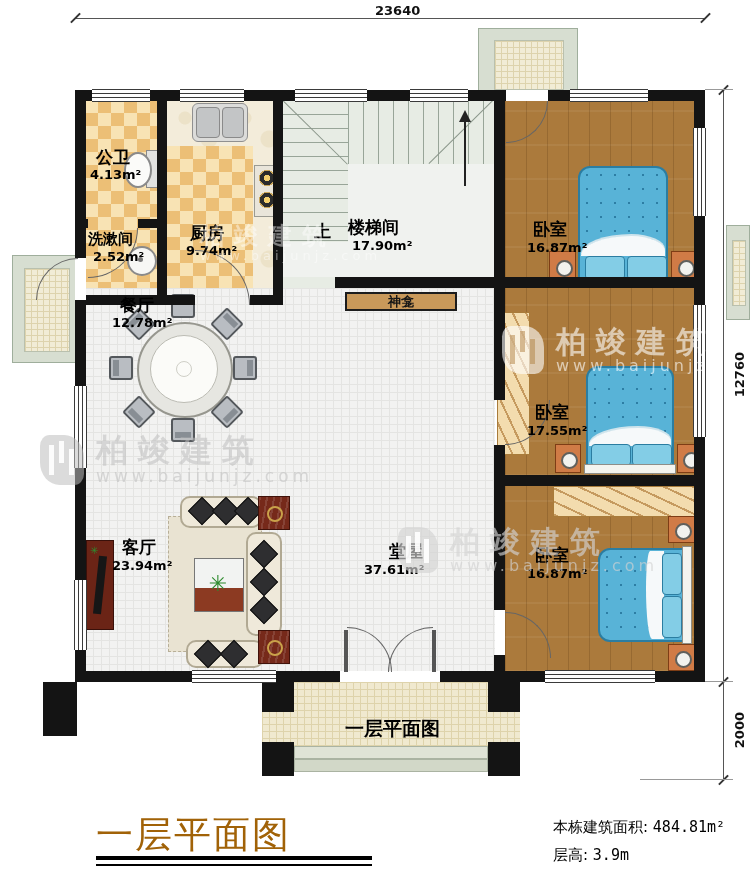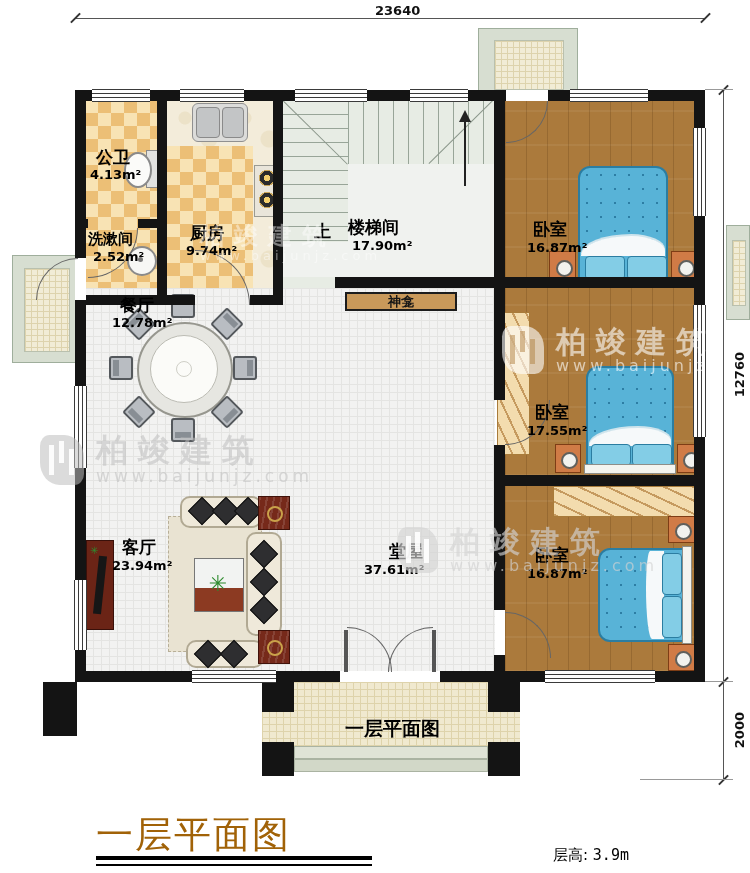--- a/index.html
+++ b/index.html
@@ -299,18 +299,22 @@
   <div class="dimline-v" style="left:723px;top:682px;height:98px;"></div>
   <div class="tick" style="left:717px;top:779px;"></div>
   <div class="dimtext dimtext-v" style="left:729px;top:712px;">2000</div>
   <div class="ext" style="left:705px;top:89px;width:28px;height:1px;"></div>
   <div class="ext" style="left:705px;top:681px;width:28px;height:1px;"></div>
   <div class="ext" style="left:640px;top:779px;width:93px;height:1px;"></div>
 
   <div class="tb-title" style="left:96px;top:810px;">一层平面图</div>
   <div class="tb-underline1" style="left:96px;top:856px;width:276px;"></div>
   <div class="tb-underline2" style="left:96px;top:864px;width:276px;"></div>
+  <div class="tb-stat" style="left:553px;top:818px;">
+    <span>本栋建筑面积:</span>
+    <span class="val">484.81m²</span>
+  </div>
   <div class="tb-stat" style="left:553px;top:846px;">
     <span>层高:</span>
     <span class="val">3.9m</span>
   </div>
 
 </div>
 
 </body></html>

